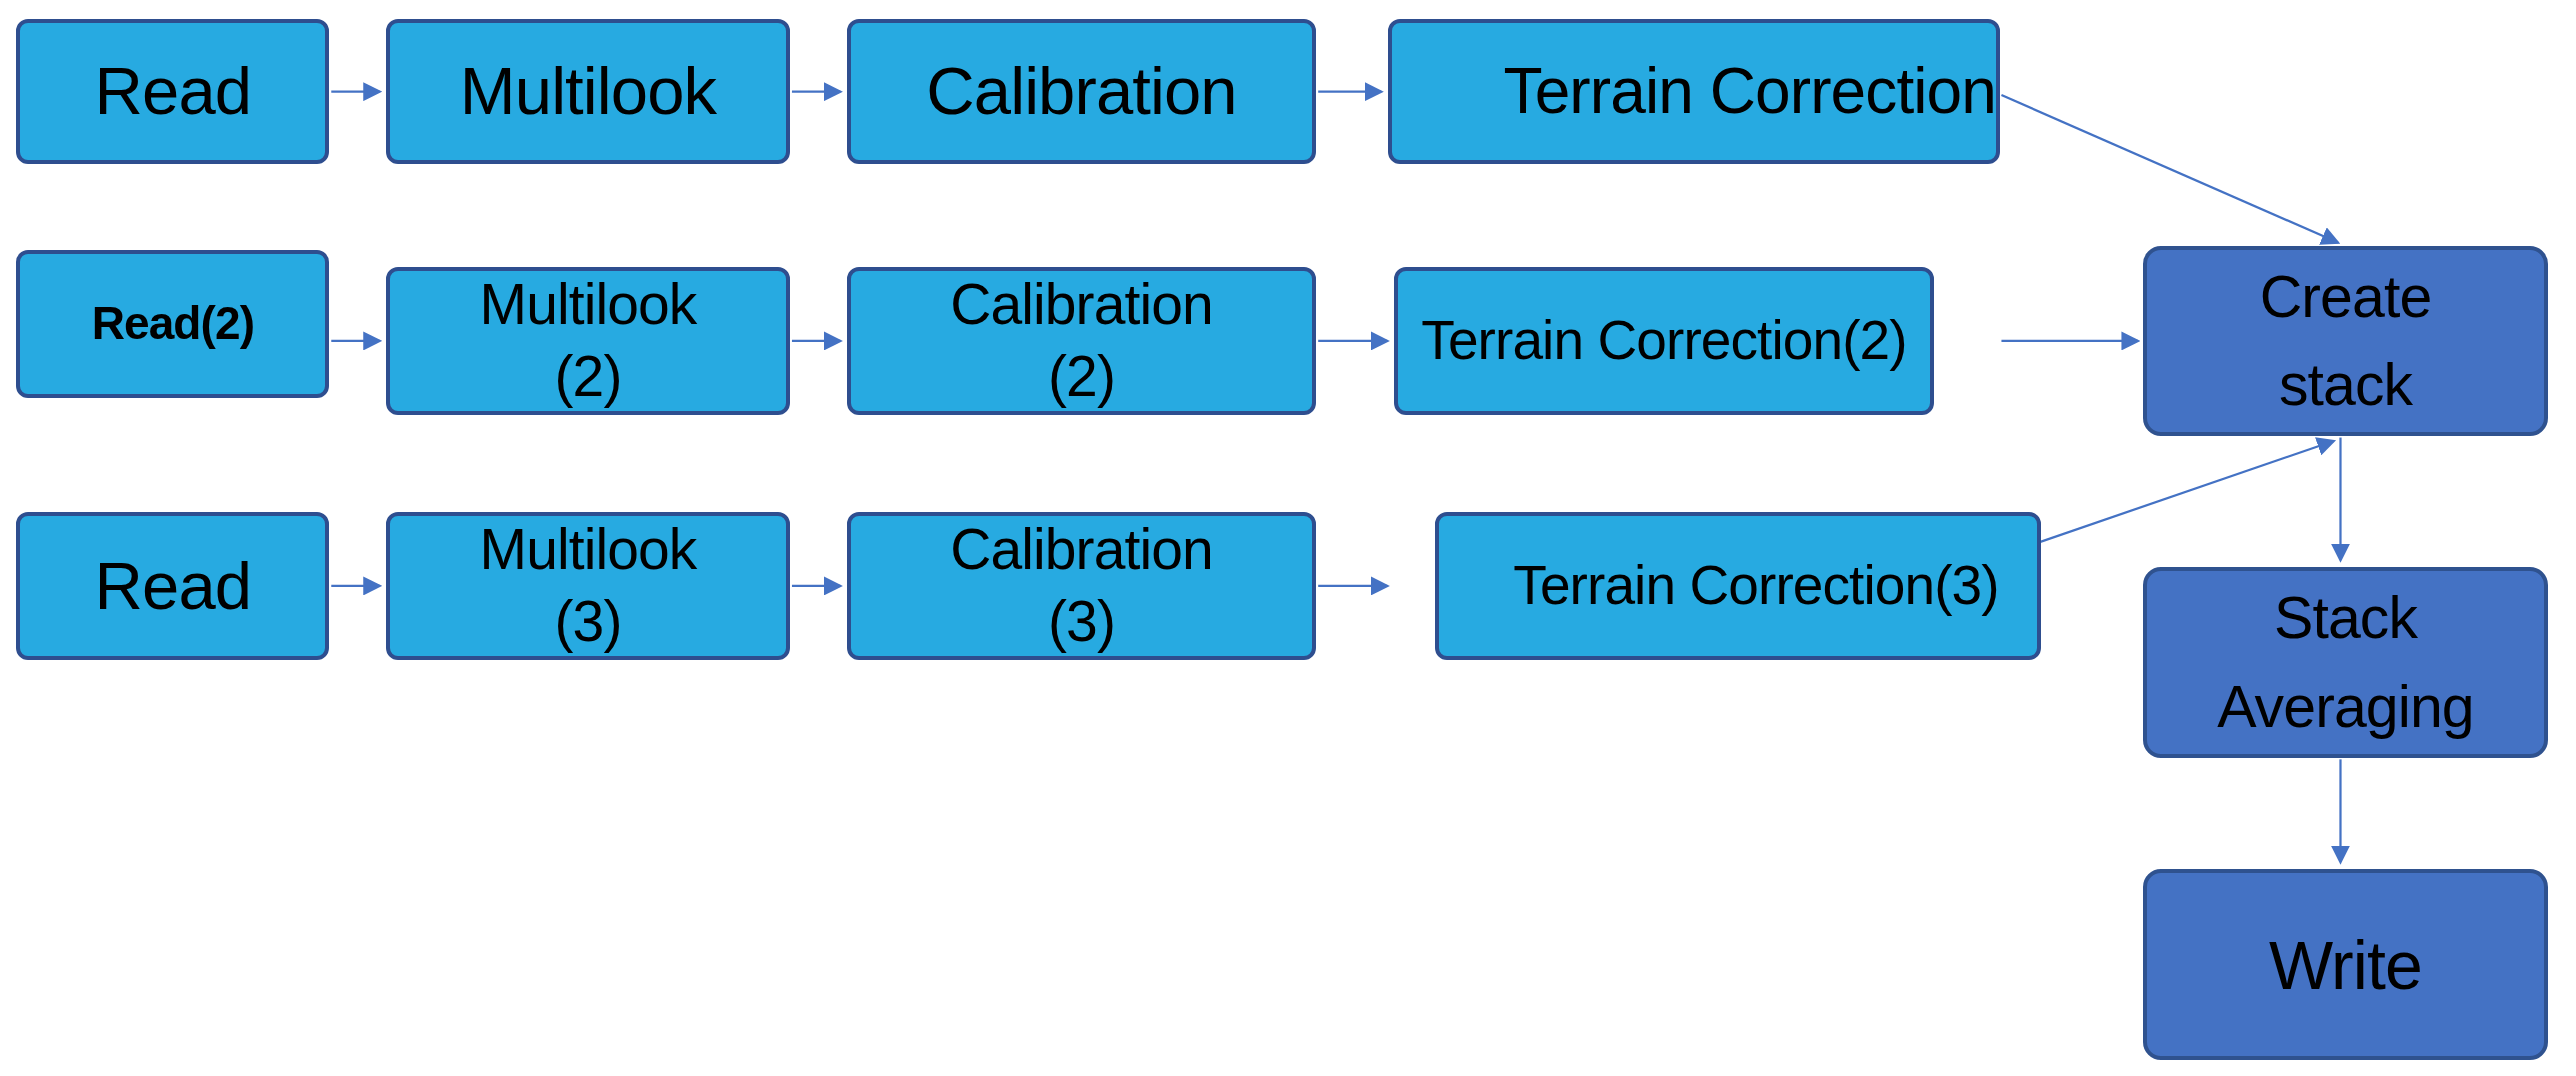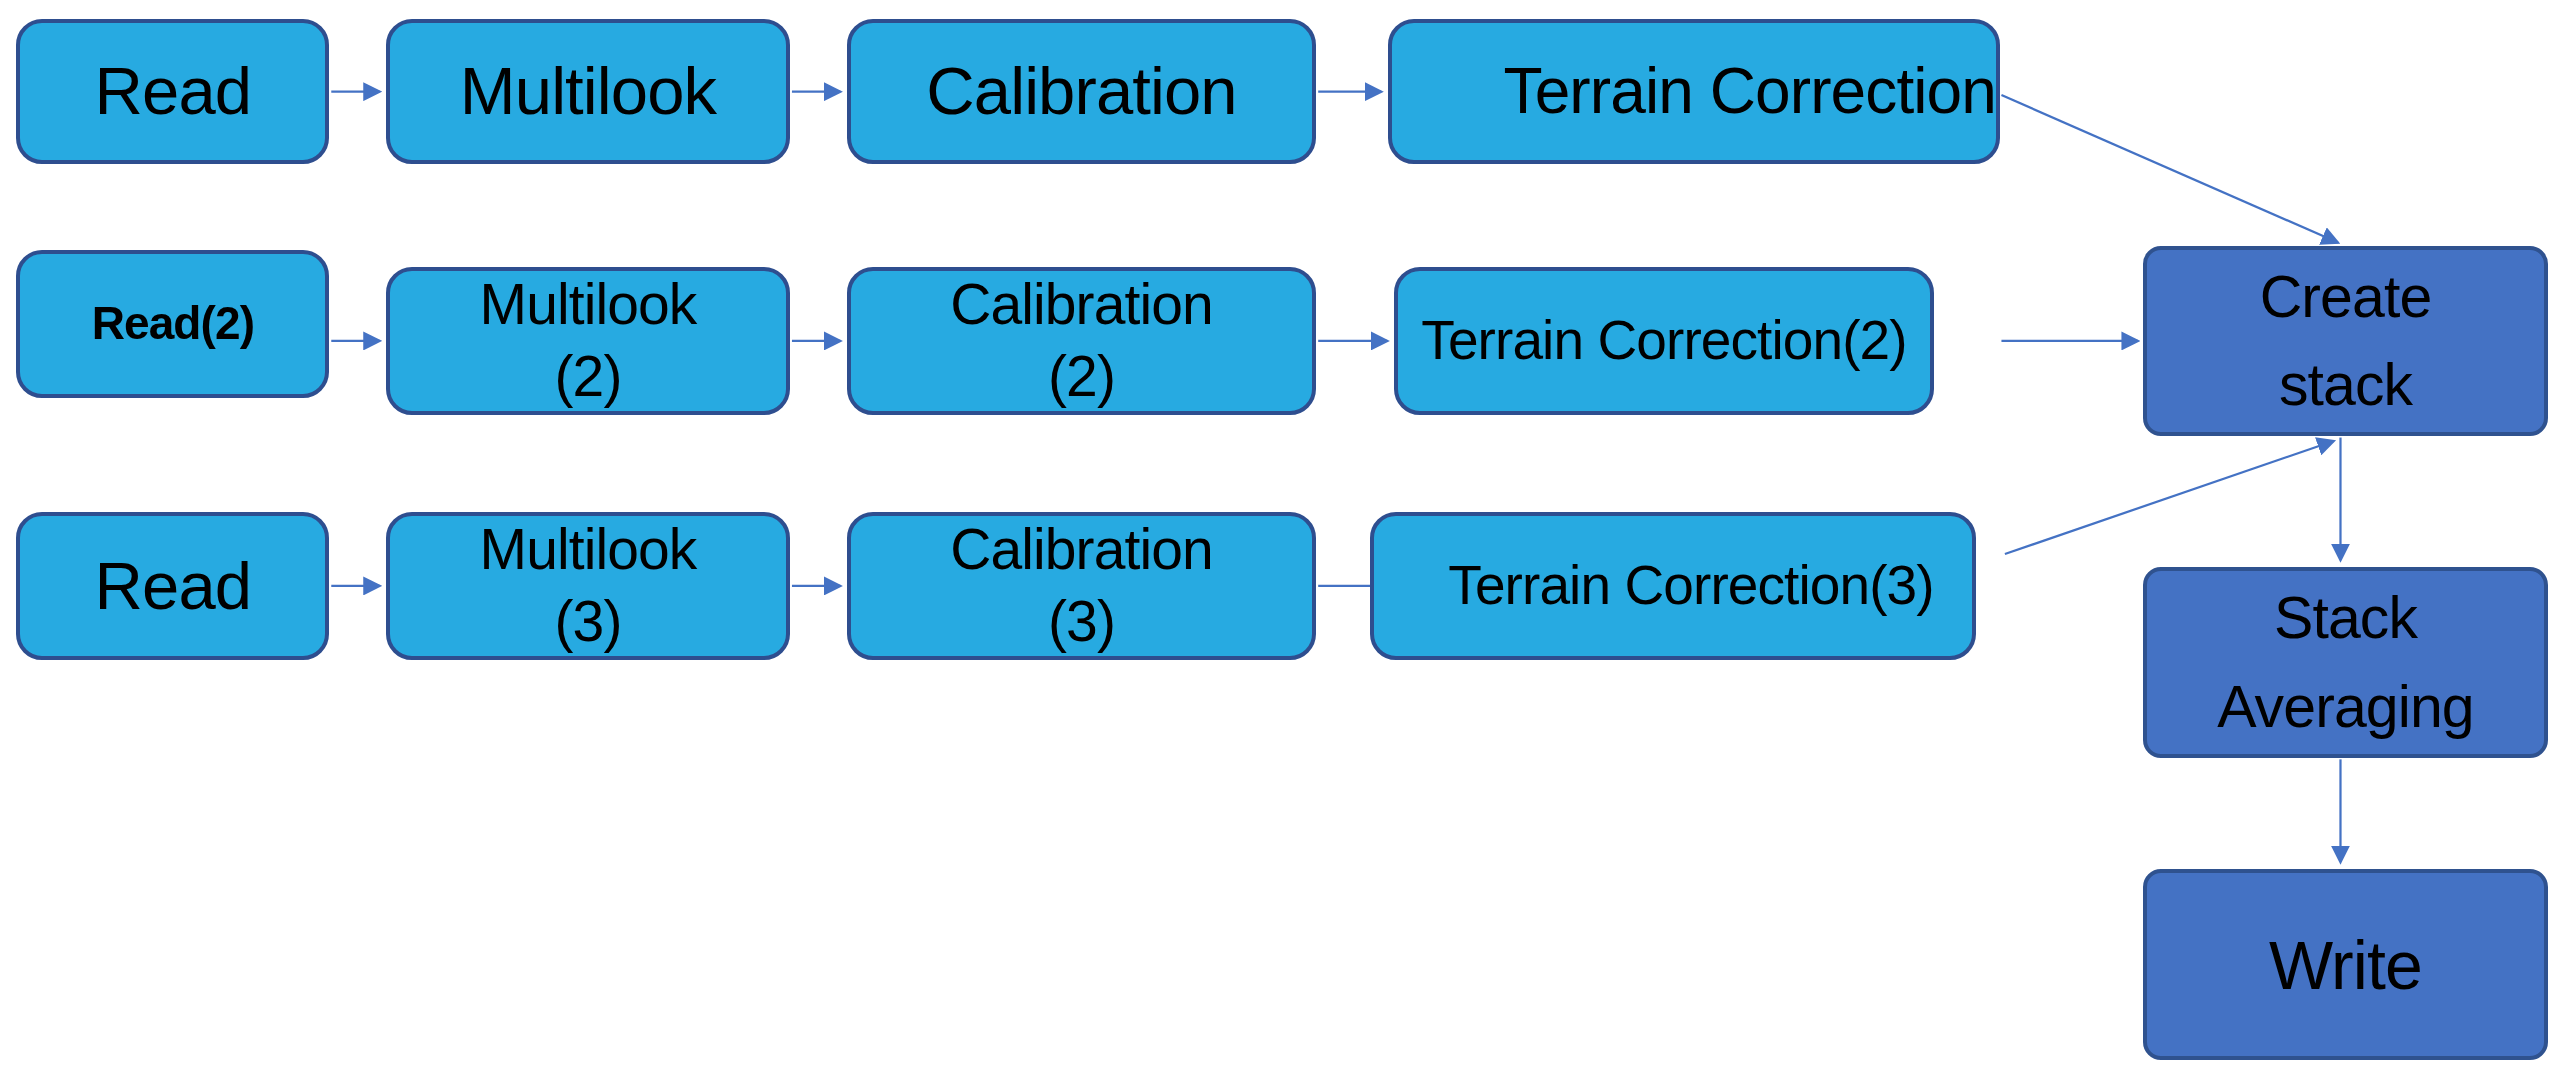--- a/index.html
+++ b/index.html
@@ -39,21 +39,21 @@
     justify-content: center;
     text-align: center;
     color: var(--text);
     white-space: pre-line;
     letter-spacing: -0.9px;
     line-height: 1.26;
   }
   .node.light {
     background: var(--process-fill);
     border: 4.3px solid var(--process-border);
-    border-radius: 26px;
+    border-radius: 12px;
   }
   .node.dark {
     background: var(--stack-fill);
     border: 4.3px solid var(--stack-border);
     border-radius: 18px;
     line-height: 1.5;
   }
 </style>
 </head>
 <body>
@@ -117,21 +117,21 @@
     <span>Read</span>
   </div>
   <div class="node light" style="left:386px; top:512px; width:404px; height:148px; font-size:57px;">
     <span>Multilook
 (3)</span>
   </div>
   <div class="node light" style="left:847px; top:512px; width:469px; height:148px; font-size:57px;">
     <span>Calibration
 (3)</span>
   </div>
-  <div class="node light" style="left:1370px; top:512px; width:606px; height:148px; font-size:55px;padding-left:36px;">
+  <div class="node light" style="left:1435px; top:512px; width:606px; height:148px; font-size:55px;padding-left:36px;">
     <span>Terrain Correction(3)</span>
   </div>
 
   <div class="node dark" style="left:2143px; top:246px; width:405px; height:190px; font-size:59px;">
     <span>Create
 stack</span>
   </div>
   <div class="node dark" style="left:2143px; top:567px; width:405px; height:191px; font-size:59px;">
     <span>Stack
 Averaging</span>

